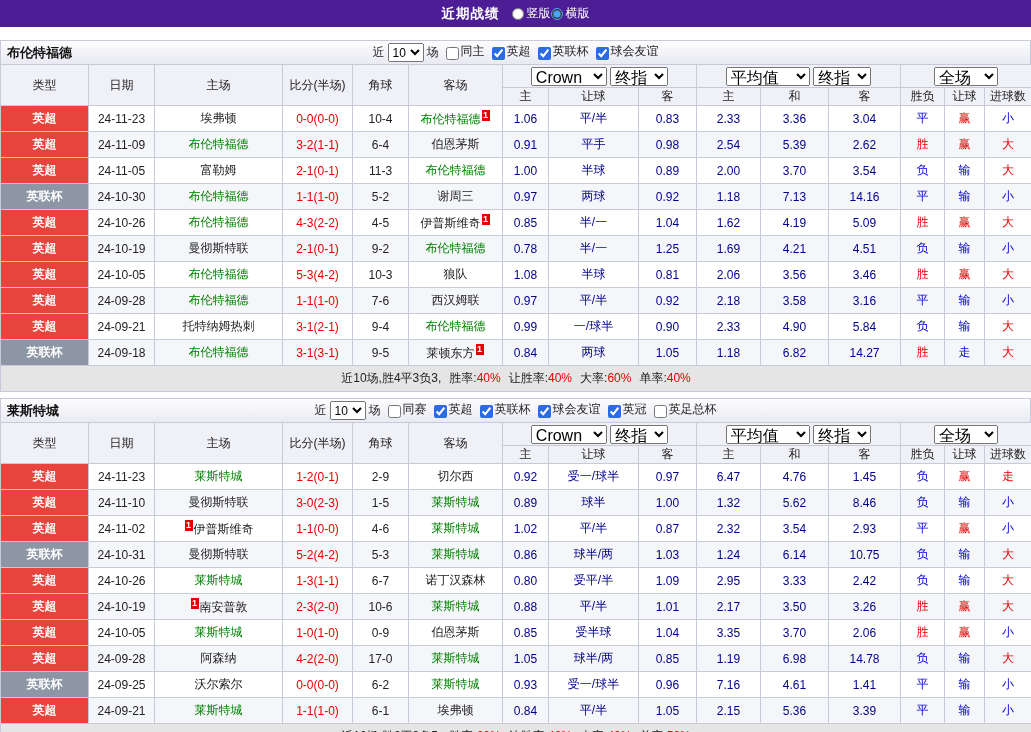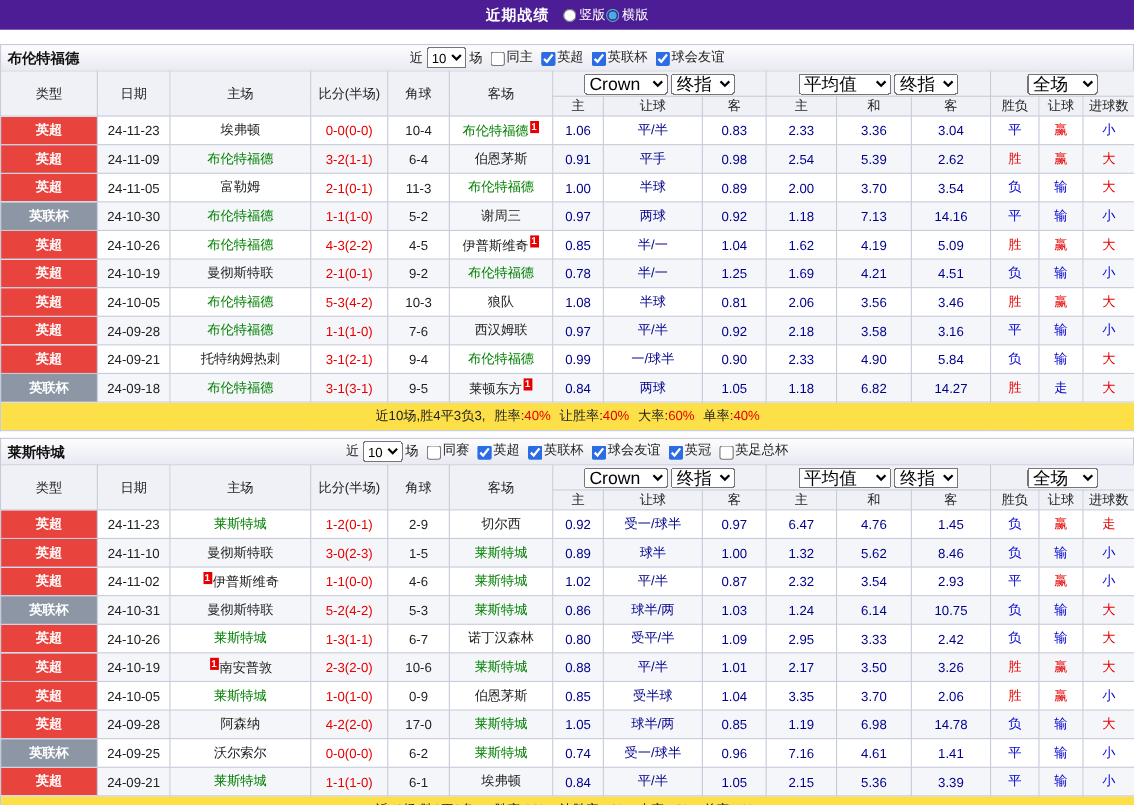--- a/index.html
+++ b/index.html
@@ -38,21 +38,21 @@
   td.league{color:#fff;font-weight:bold;padding:0;}
   td.league.epl{background:#e8433d;}
   td.league.cup{background:#8c96a5;}
   td.score{color:#e60000;}
   td.odds{color:#00008b;}
   td.res.red{color:#e60000;}
   td.res.blue{color:#0000cd;}
   .team.focus{color:#008000;}
   .redcard{display:inline-block;background:#e60000;color:#fff;font-size:9px;font-weight:bold;
     line-height:11px;min-width:8px;padding:0 1px;margin:0 1px;vertical-align:super;}
-  tfoot td{height:26px;background:#fde047;color:#222;}
+  tfoot td{height:26px;background:#e5e5e5;color:#222;}
   .sum-label{margin-left:8px;}
   .sum-val{color:#e60000;}
 </style>
 </head>
 <body>
 
 <header class="topbar">
   <span class="top-title">近期战绩</span>
   <span class="layout-radios">
       <label>
@@ -533,21 +533,21 @@
           <td class="res blue">输</td>
           <td class="res red">大</td>
         </tr>
         <tr>
           <td class="league cup">英联杯</td>
           <td class="date">24-09-25</td>
           <td><span class="team">沃尔索尔</span></td>
           <td class="score">0-0(0-0)</td>
           <td class="corner">6-2</td>
           <td><span class="team focus">莱斯特城</span></td>
-          <td class="odds">0.74</td>
+          <td class="odds">0.93</td>
           <td class="odds">受一/球半</td>
           <td class="odds">0.96</td>
           <td class="odds">7.16</td>
           <td class="odds">4.61</td>
           <td class="odds">1.41</td>
           <td class="res blue">平</td>
           <td class="res blue">输</td>
           <td class="res blue">小</td>
         </tr>
         <tr>

